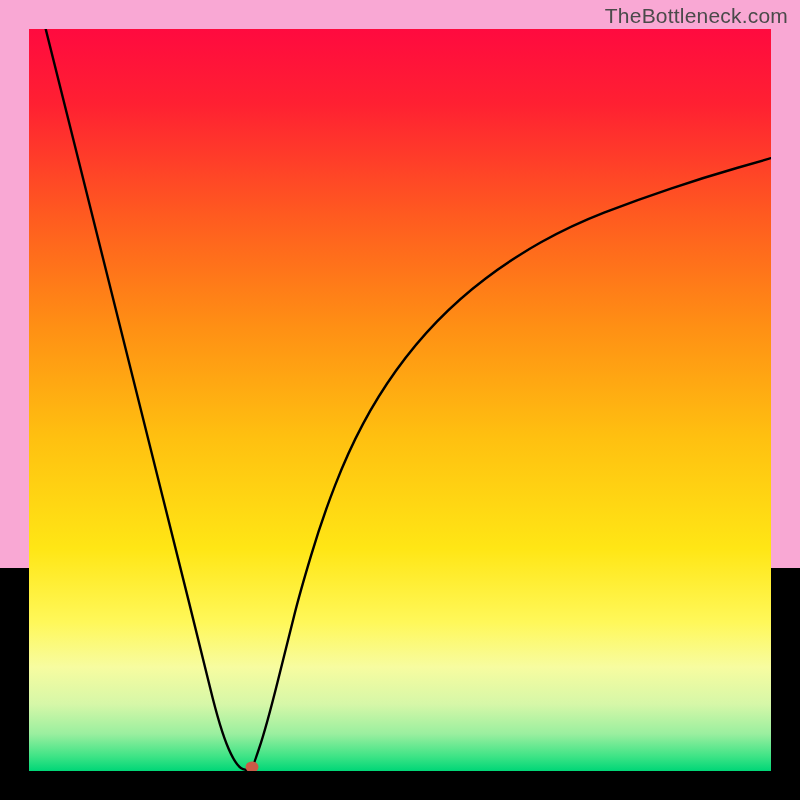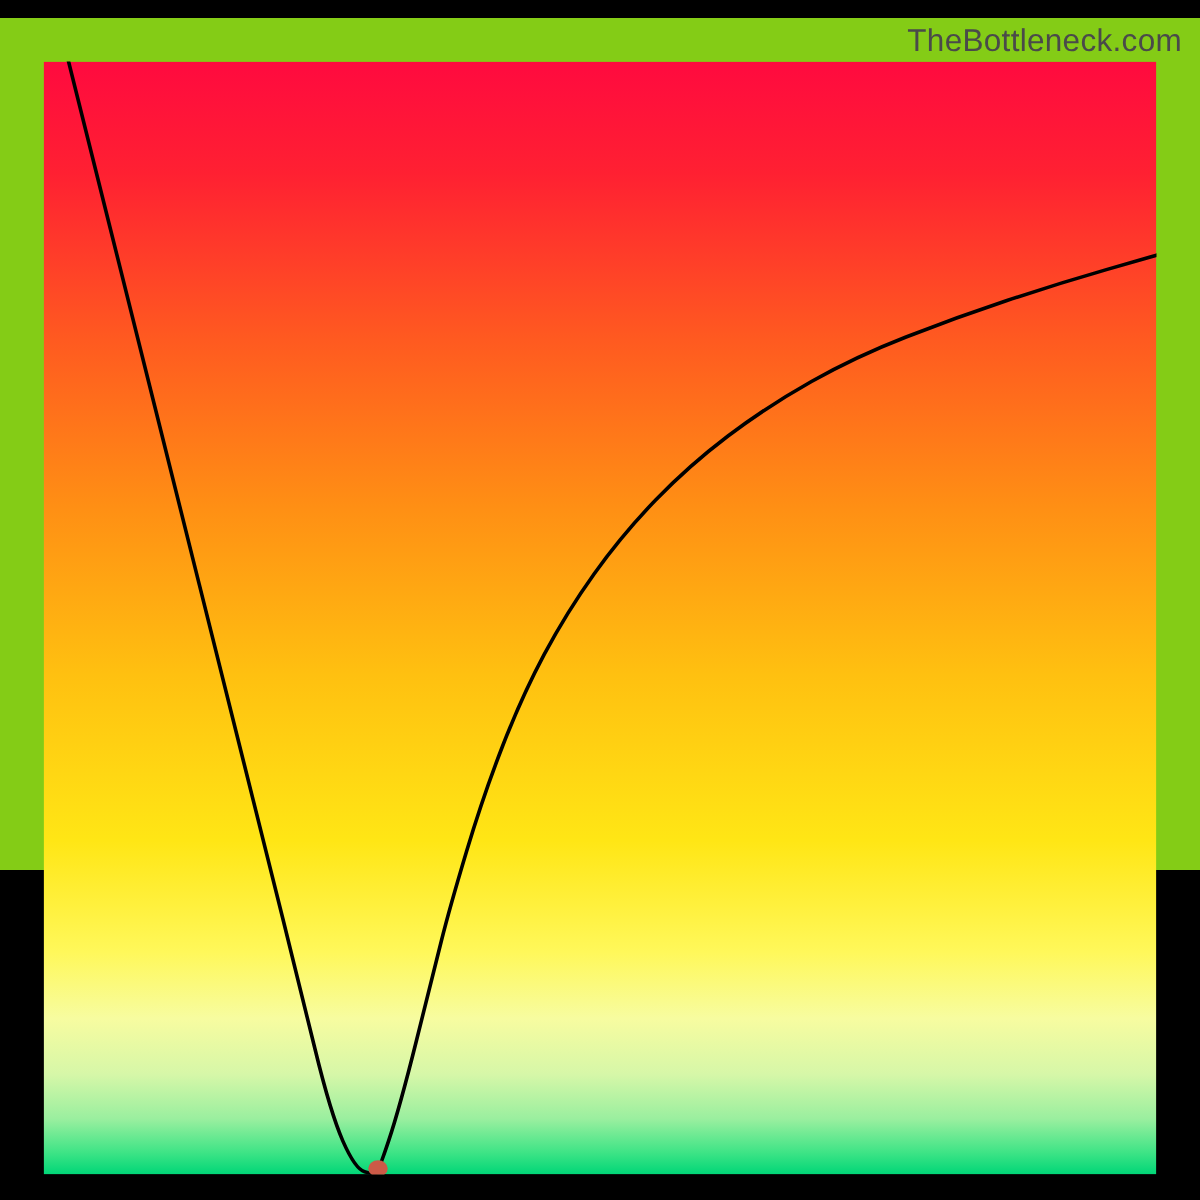--- a/index.html
+++ b/index.html
@@ -7,24 +7,24 @@
     padding: 0;
     width: 800px;
     height: 800px;
     overflow: hidden;
     background: #000;
     font-family: Arial, Helvetica, sans-serif;
   }
   .frame {
     position: absolute;
     left: 0;
-    top: 12px;
+    top: 0;
     width: 800px;
     height: 568px;
-    background: #84cc16;
+    background: #f9a8d4;
   }
   .plot-area {
     position: absolute;
     left: 29px;
     top: 29px;
     width: 742px;
     height: 742px;
     overflow: hidden;
   }
   .gradient-bg {

